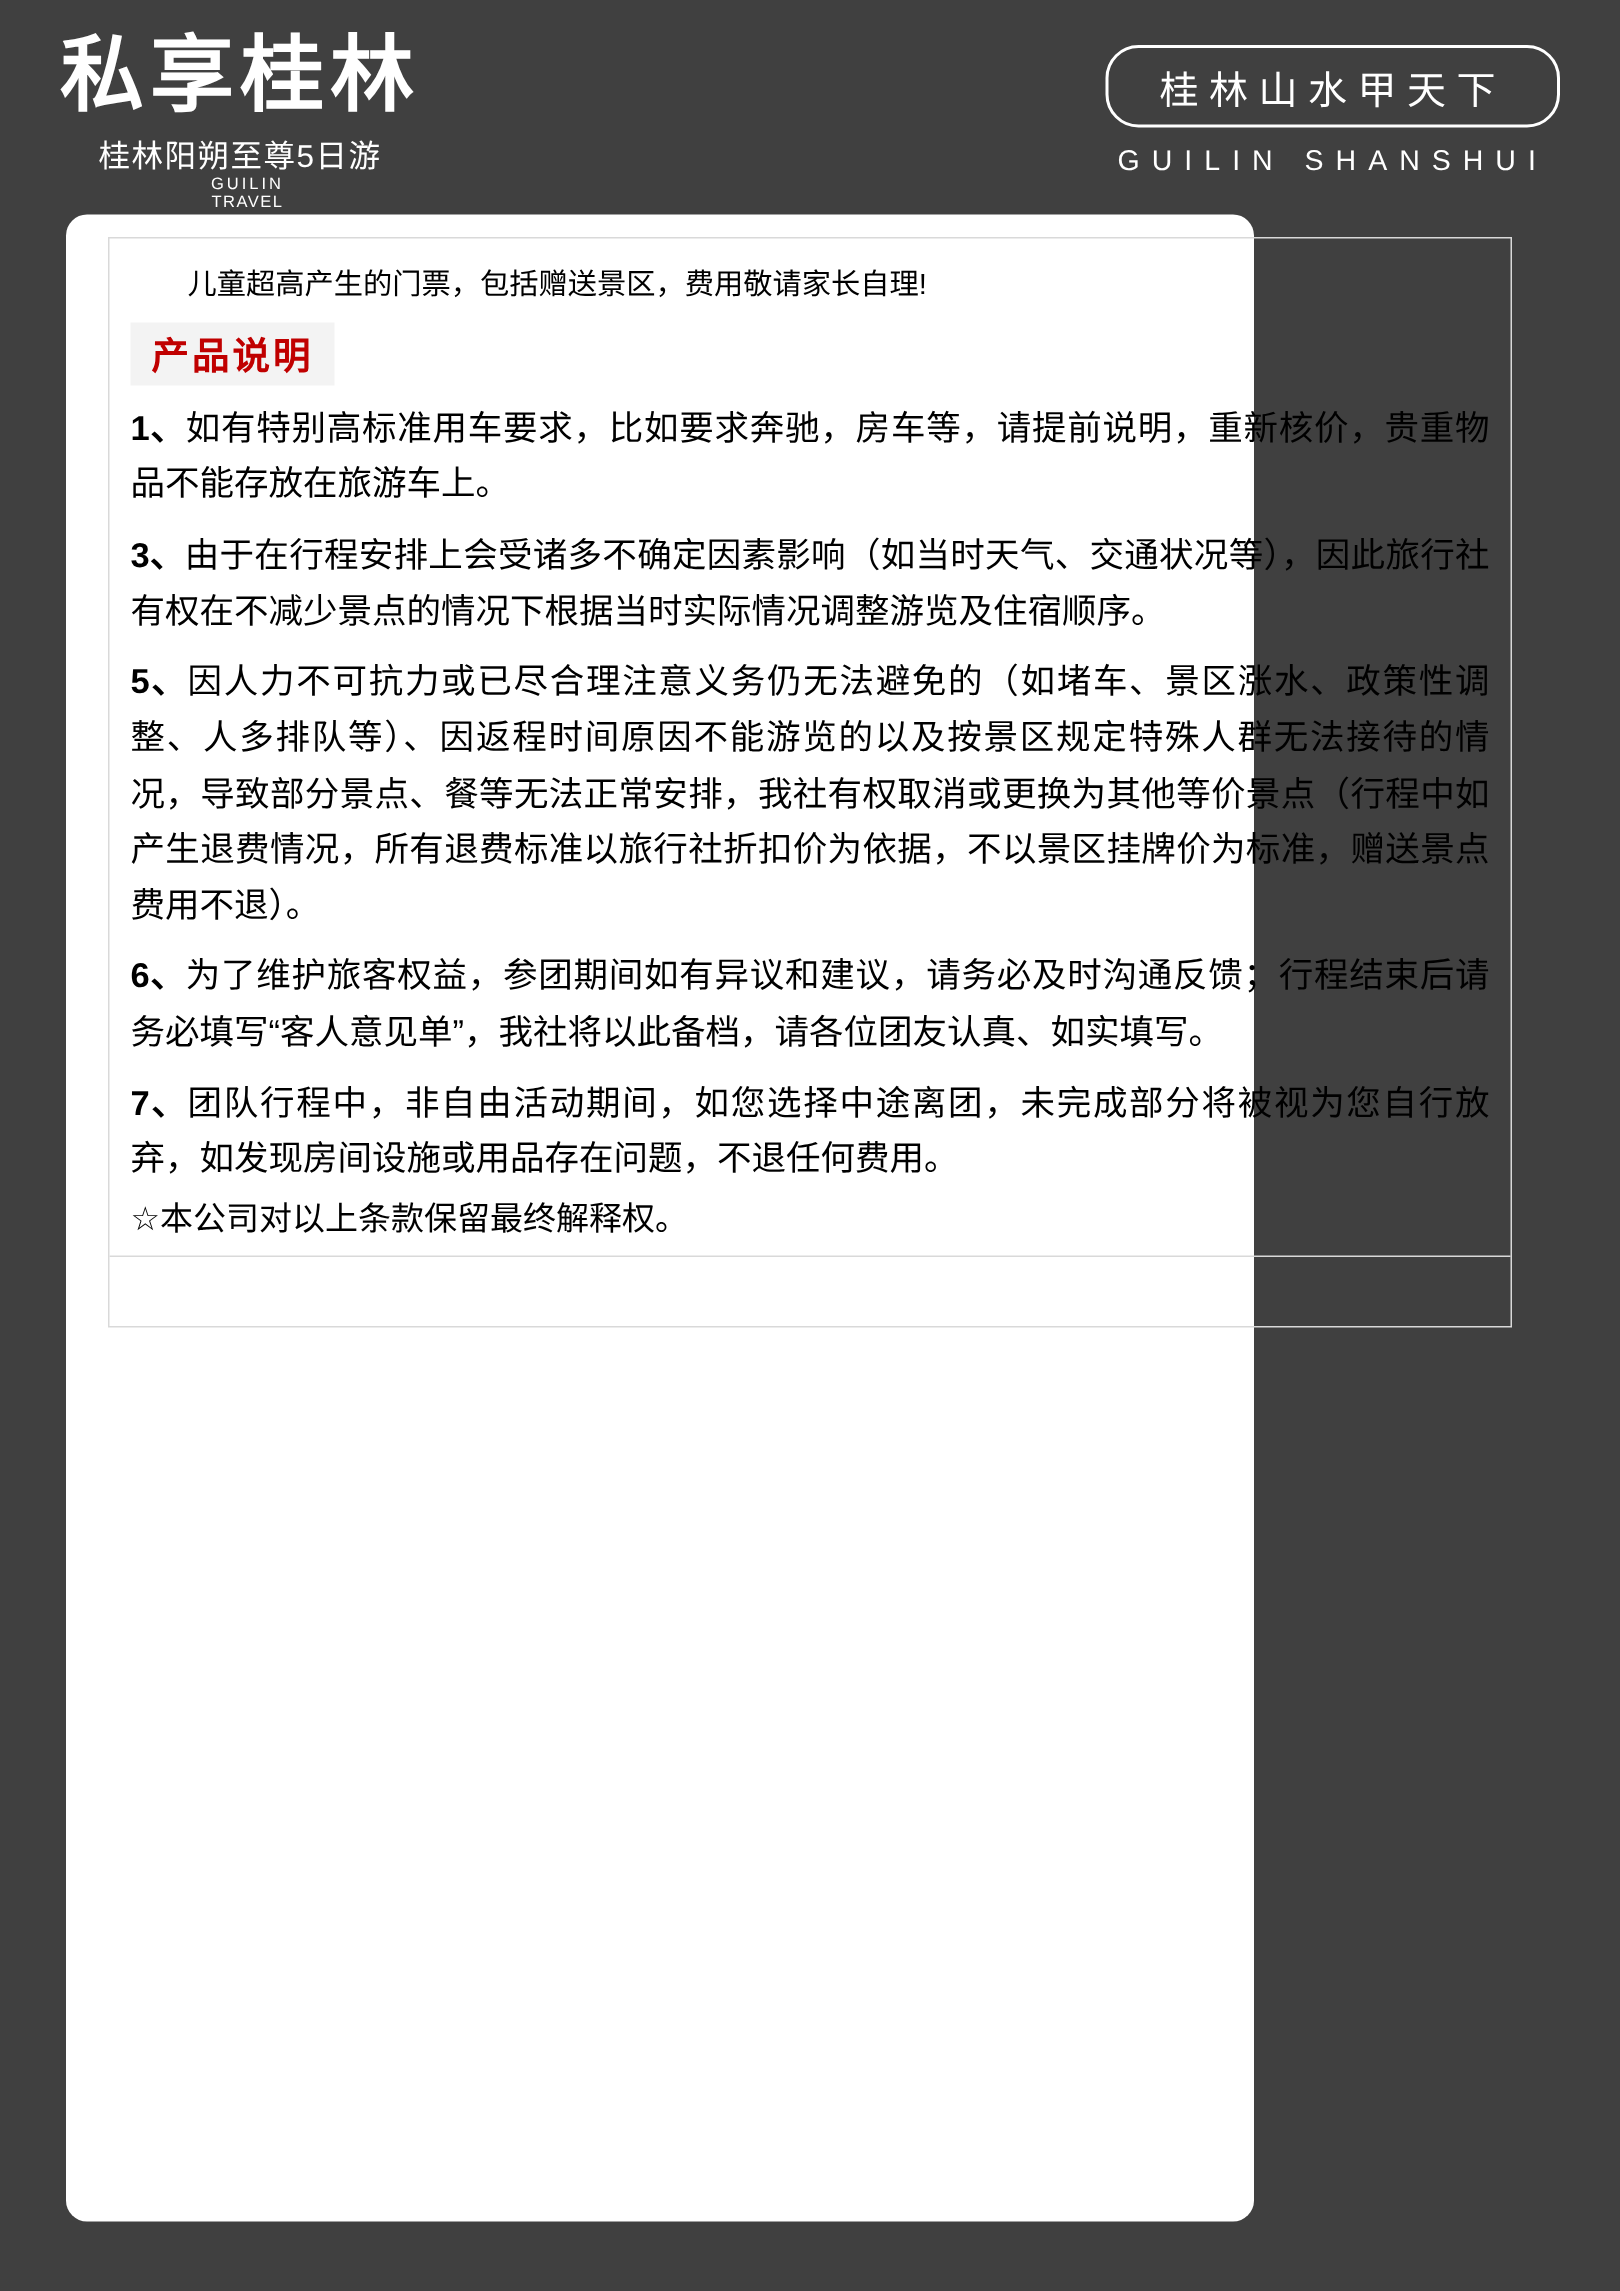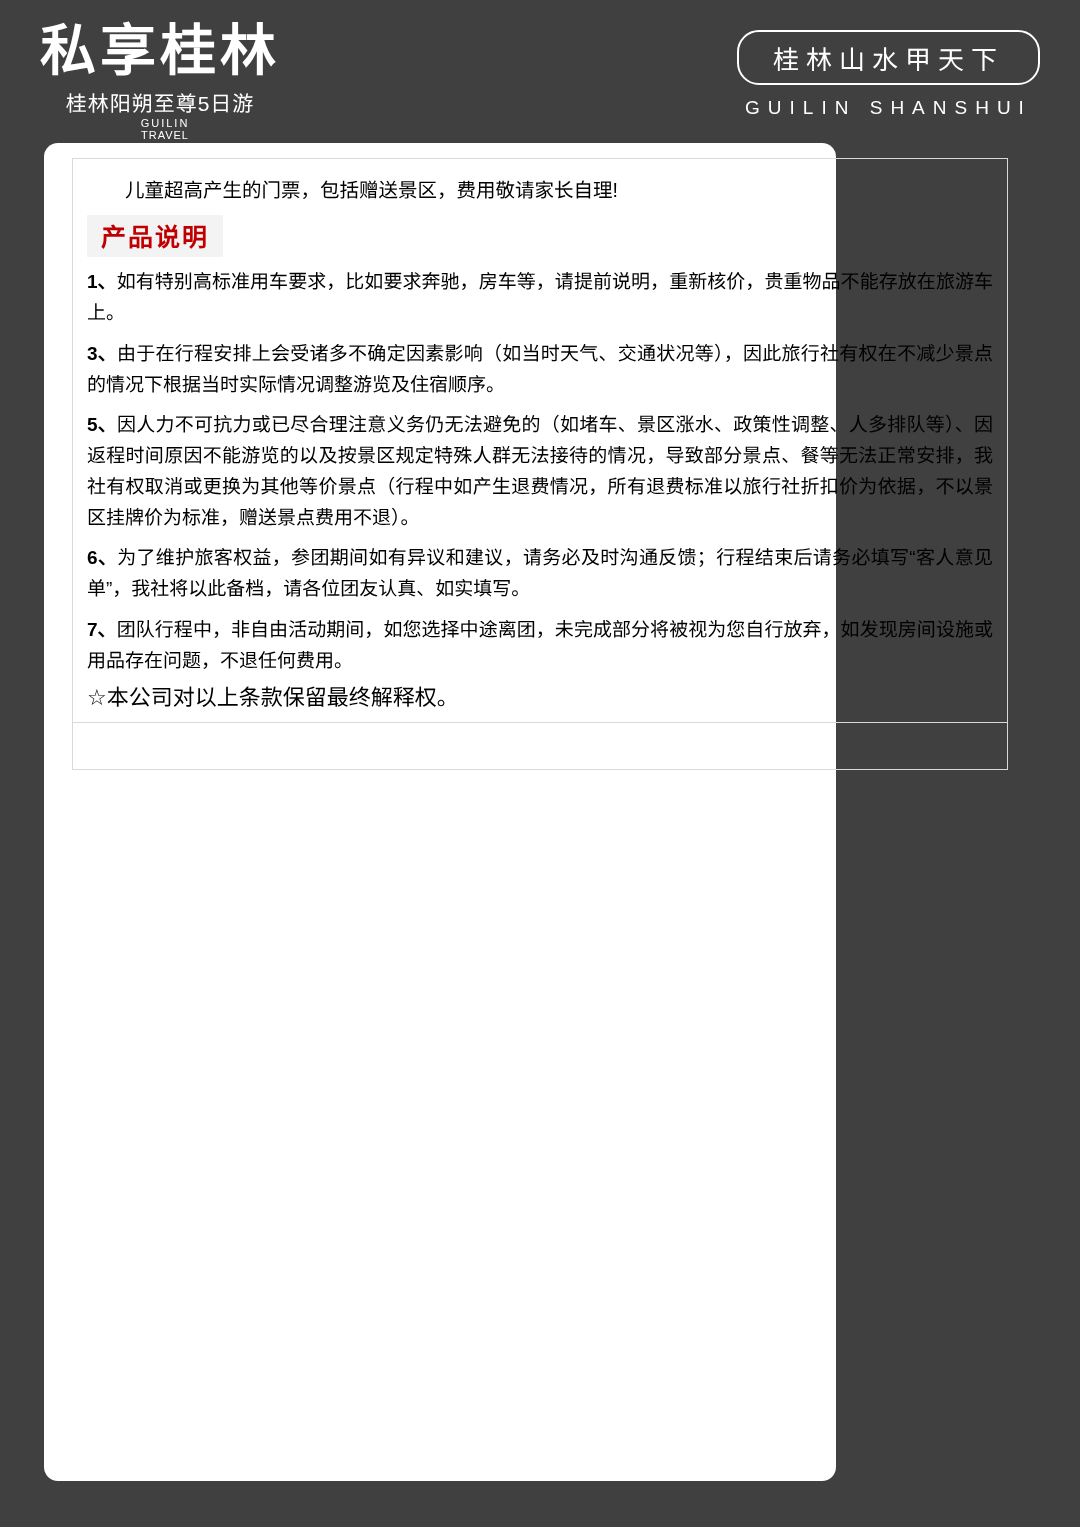--- a/index.html
+++ b/index.html
@@ -120,21 +120,21 @@
   .section-title {
     display: inline-block;
     background: #f3f3f3;
     color: #c00000;
     font-weight: bold;
     font-size: 25px;
     letter-spacing: 2px;
     padding: 2px 14px 4px 14px;
   }
   .clause {
-    font-size: 19px;
+    font-size: 23px;
     color: #000000;
     line-height: 1.62;
     margin: 10px 0 4px 0;
     text-align: justify;
   }
   .clause b { font-weight: bold; }
   .footnote {
     font-size: 22px;
     color: #000000;
     line-height: 1.6;

